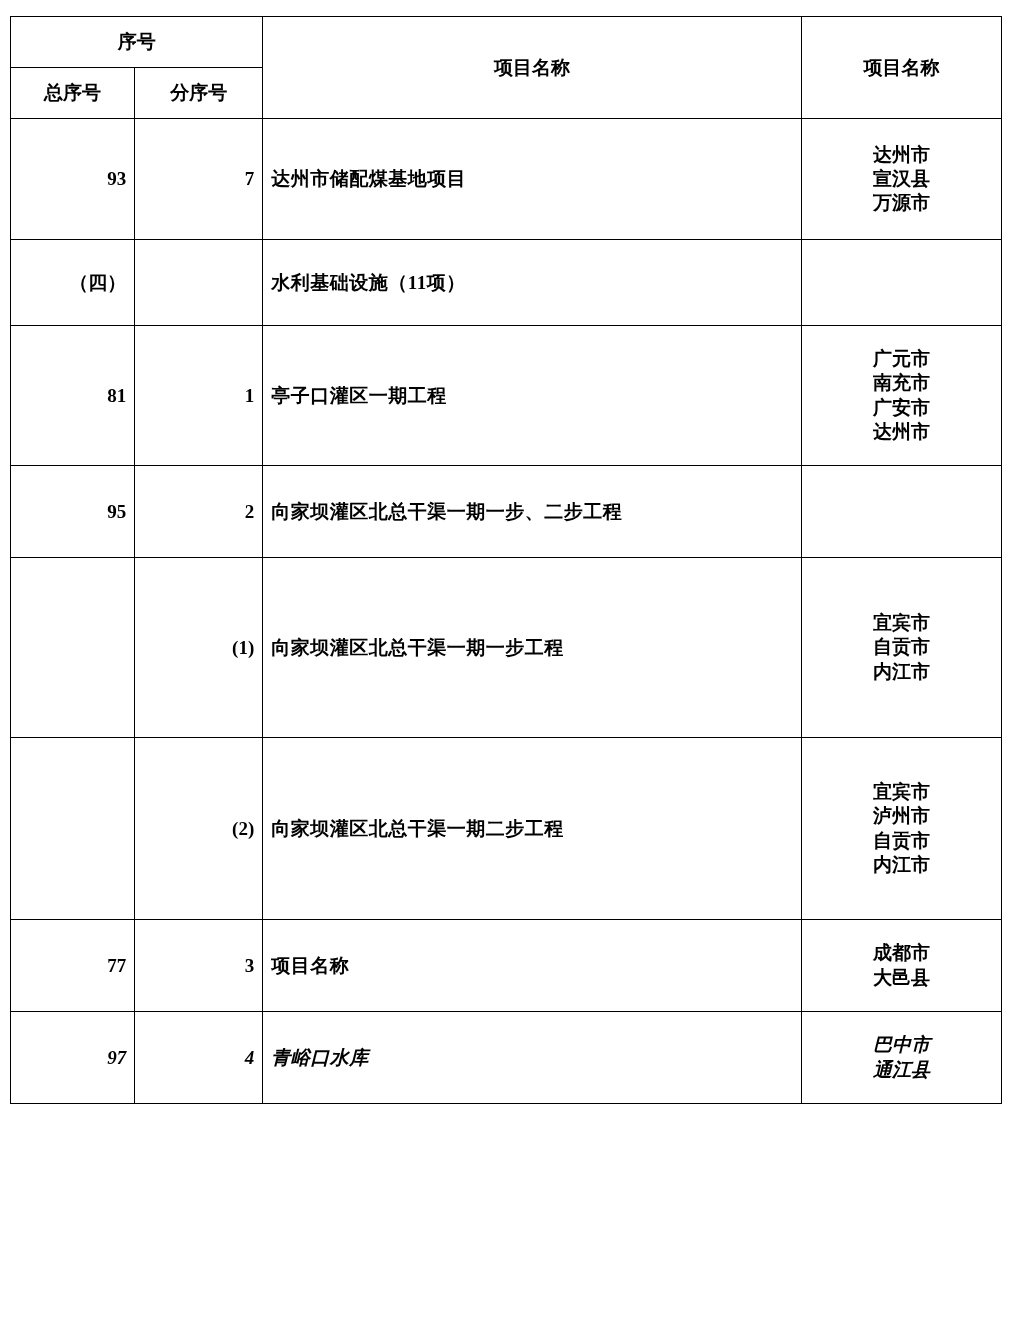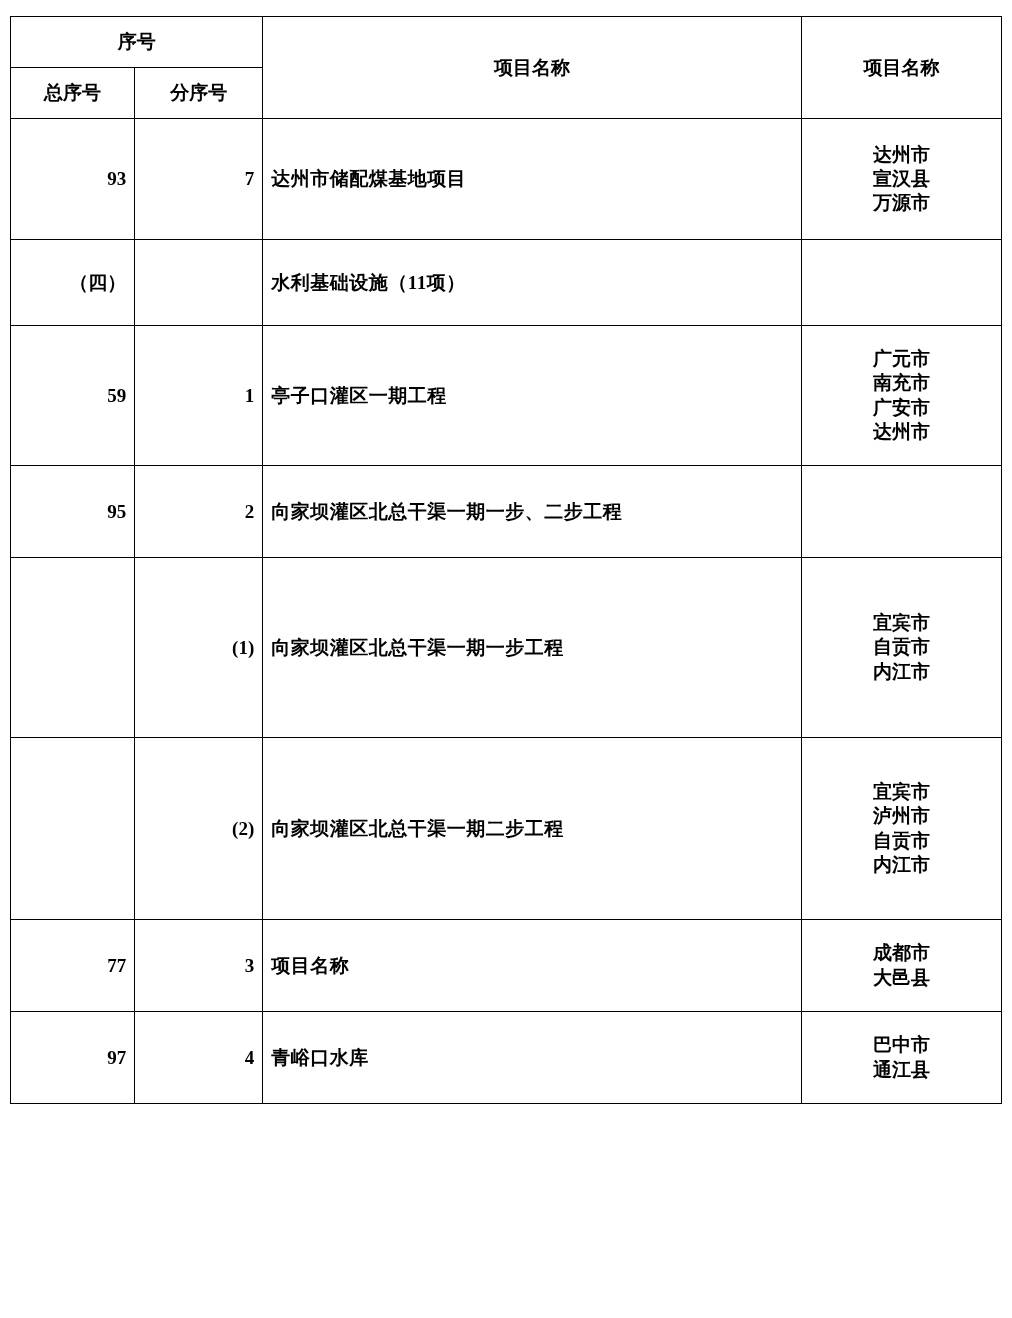--- a/index.html
+++ b/index.html
@@ -106,21 +106,21 @@
       </tr>
 
       <tr style="height:86px;">
         <td class="num-cell">（四）</td>
         <td class="num-cell"></td>
         <td class="name-cell">水利基础设施（11项）</td>
         <td class="addr-cell"></td>
       </tr>
 
       <tr style="height:140px;">
-        <td class="num-cell">59</td>
+        <td class="num-cell">81</td>
         <td class="num-cell">1</td>
         <td class="name-cell">亭子口灌区一期工程</td>
         <td class="addr-cell">广元市
 南充市
 广安市
 达州市</td>
       </tr>
 
       <tr style="height:92px;">
         <td class="num-cell">95</td>
@@ -149,21 +149,21 @@
       </tr>
 
       <tr style="height:92px;">
         <td class="num-cell">77</td>
         <td class="num-cell">3</td>
         <td class="name-cell">项目名称</td>
         <td class="addr-cell">成都市
 大邑县</td>
       </tr>
 
-      <tr style="height:92px;">
+      <tr style="height:92px;font-style:italic;">
         <td class="num-cell">97</td>
         <td class="num-cell">4</td>
         <td class="name-cell">青峪口水库</td>
         <td class="addr-cell">巴中市
 通江县</td>
       </tr>
 
     </tbody>
   </table>
 </div>

